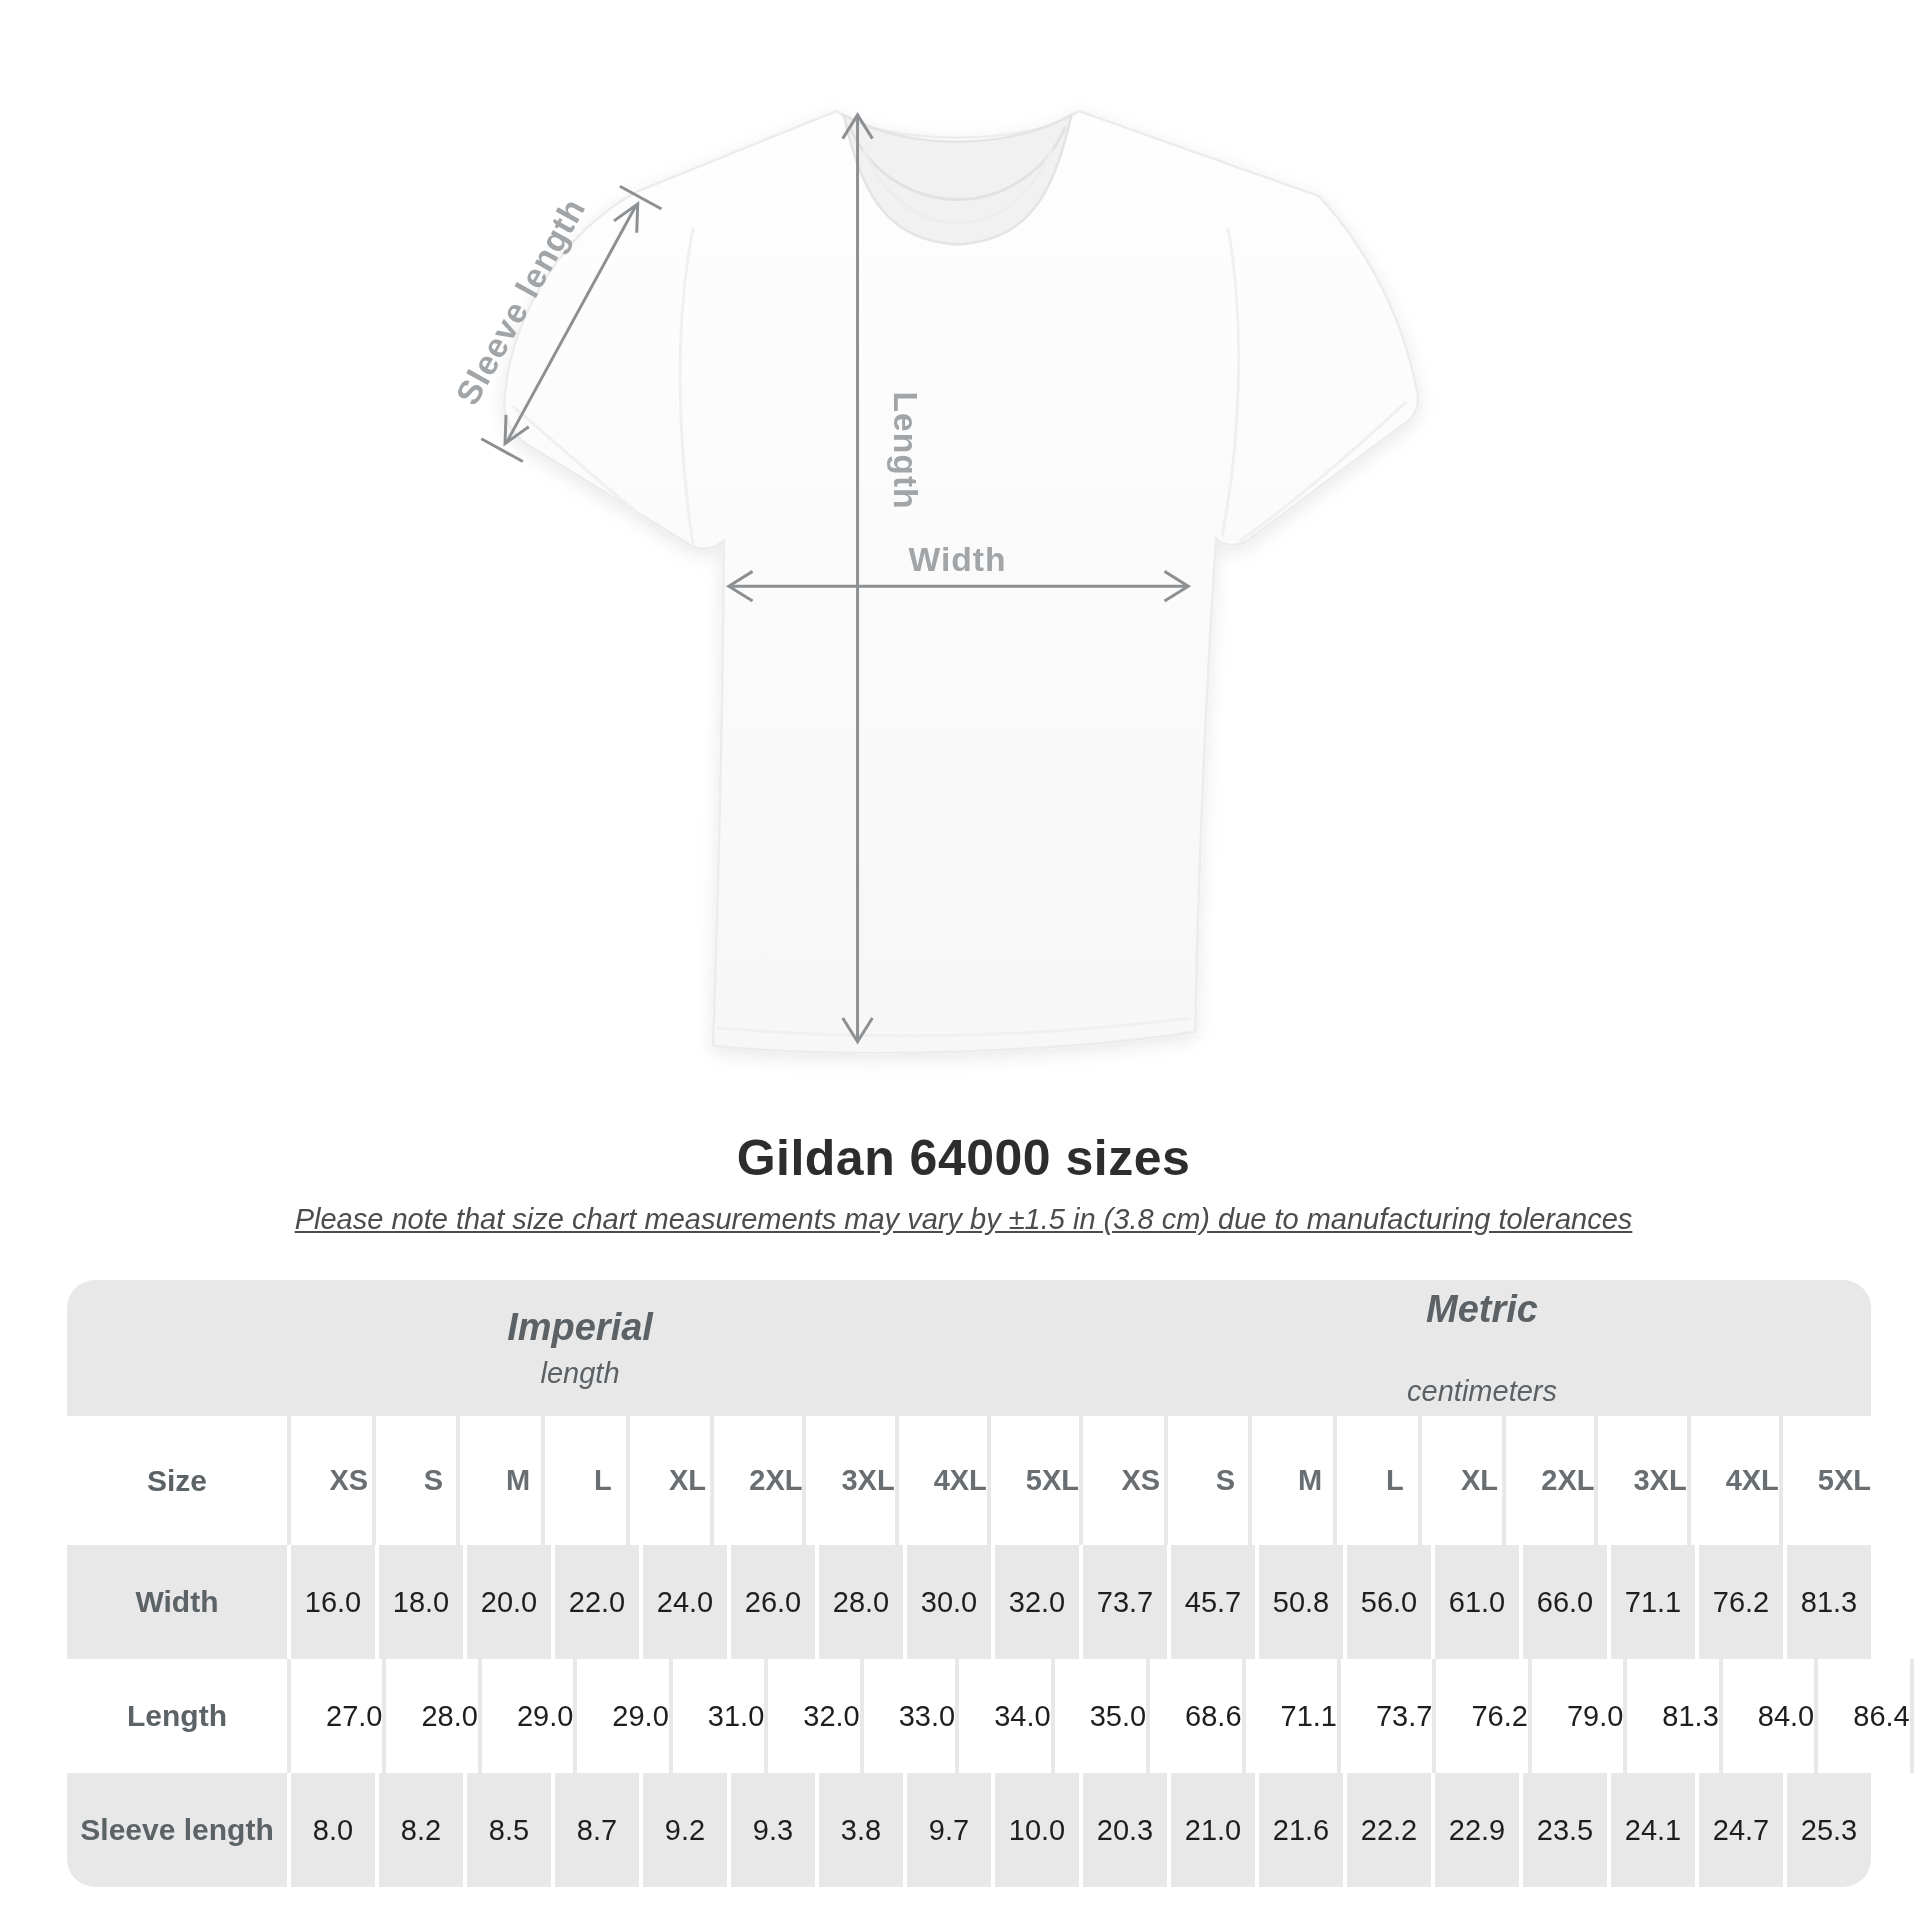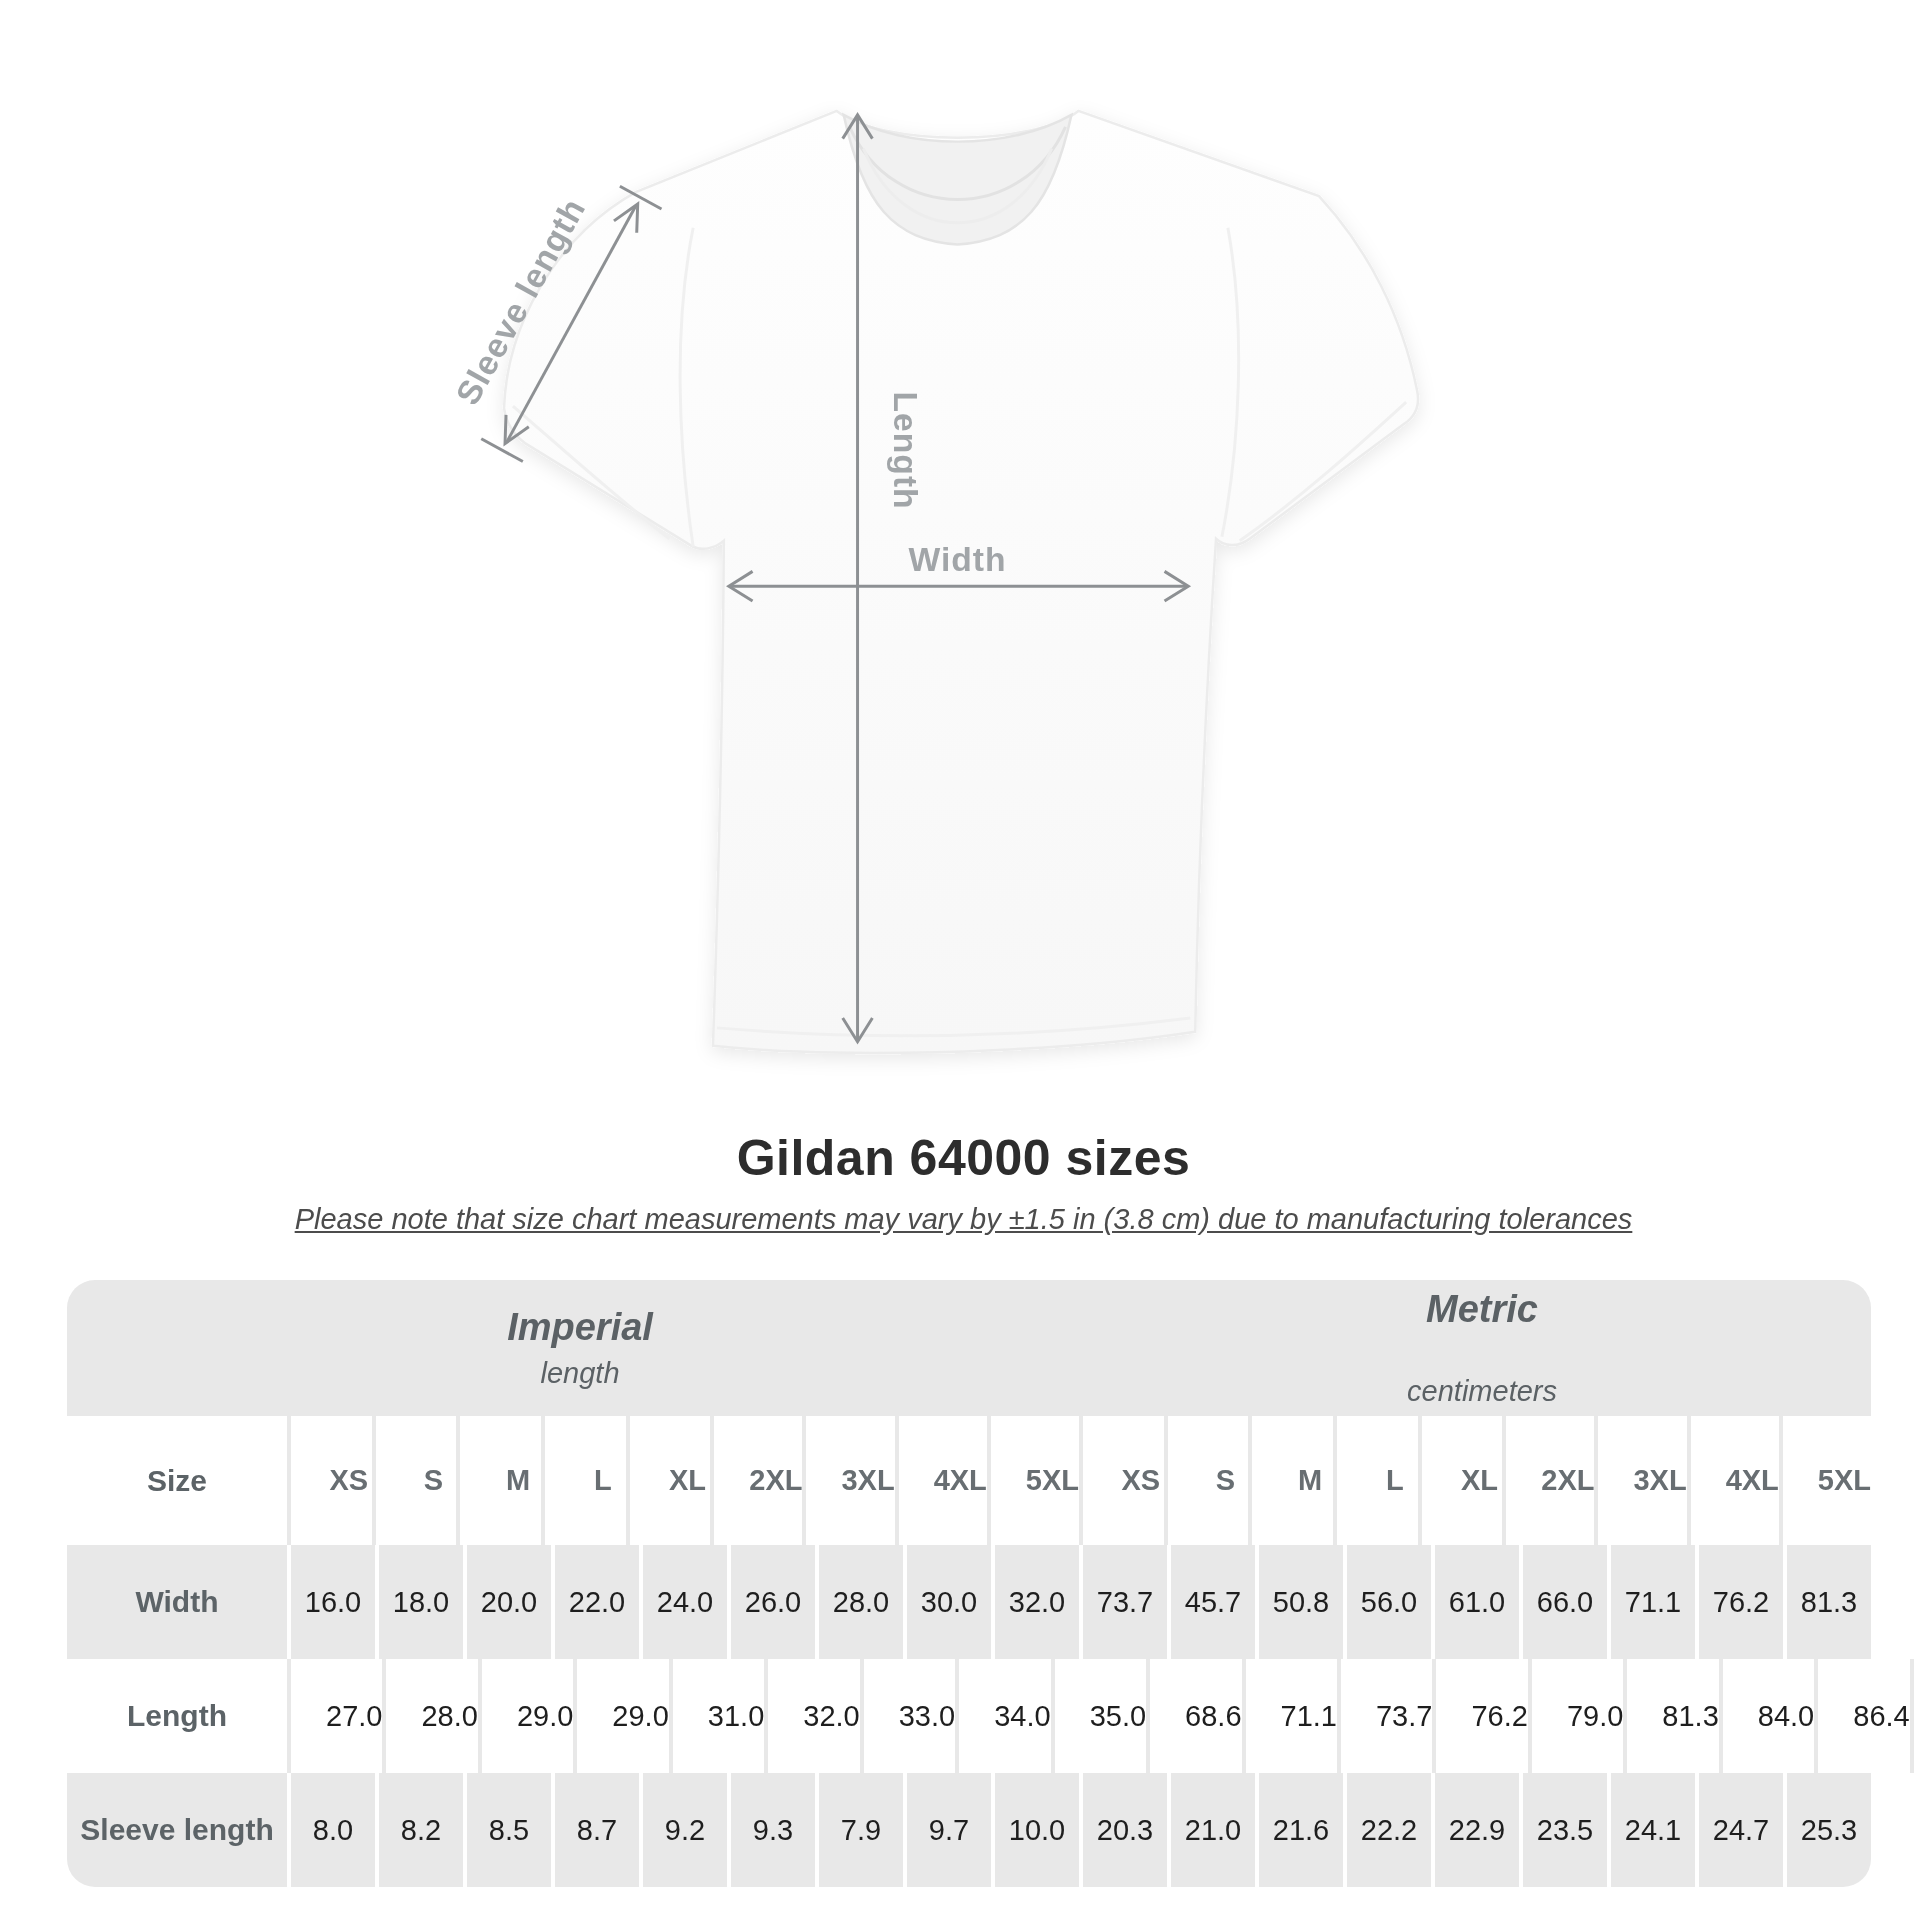--- a/index.html
+++ b/index.html
@@ -196,21 +196,21 @@
     </div>
 
     <div class="trow row-data row-gray row-sleeve">
       <div class="cell rowlabel">Sleeve length</div>
       <div class="cell">8.0</div>
       <div class="cell">8.2</div>
       <div class="cell">8.5</div>
       <div class="cell">8.7</div>
       <div class="cell">9.2</div>
       <div class="cell">9.3</div>
-      <div class="cell">7.9</div>
+      <div class="cell">3.8</div>
       <div class="cell">9.7</div>
       <div class="cell">10.0</div>
       <div class="cell">20.3</div>
       <div class="cell">21.0</div>
       <div class="cell">21.6</div>
       <div class="cell">22.2</div>
       <div class="cell">22.9</div>
       <div class="cell">23.5</div>
       <div class="cell">24.1</div>
       <div class="cell">24.7</div>

